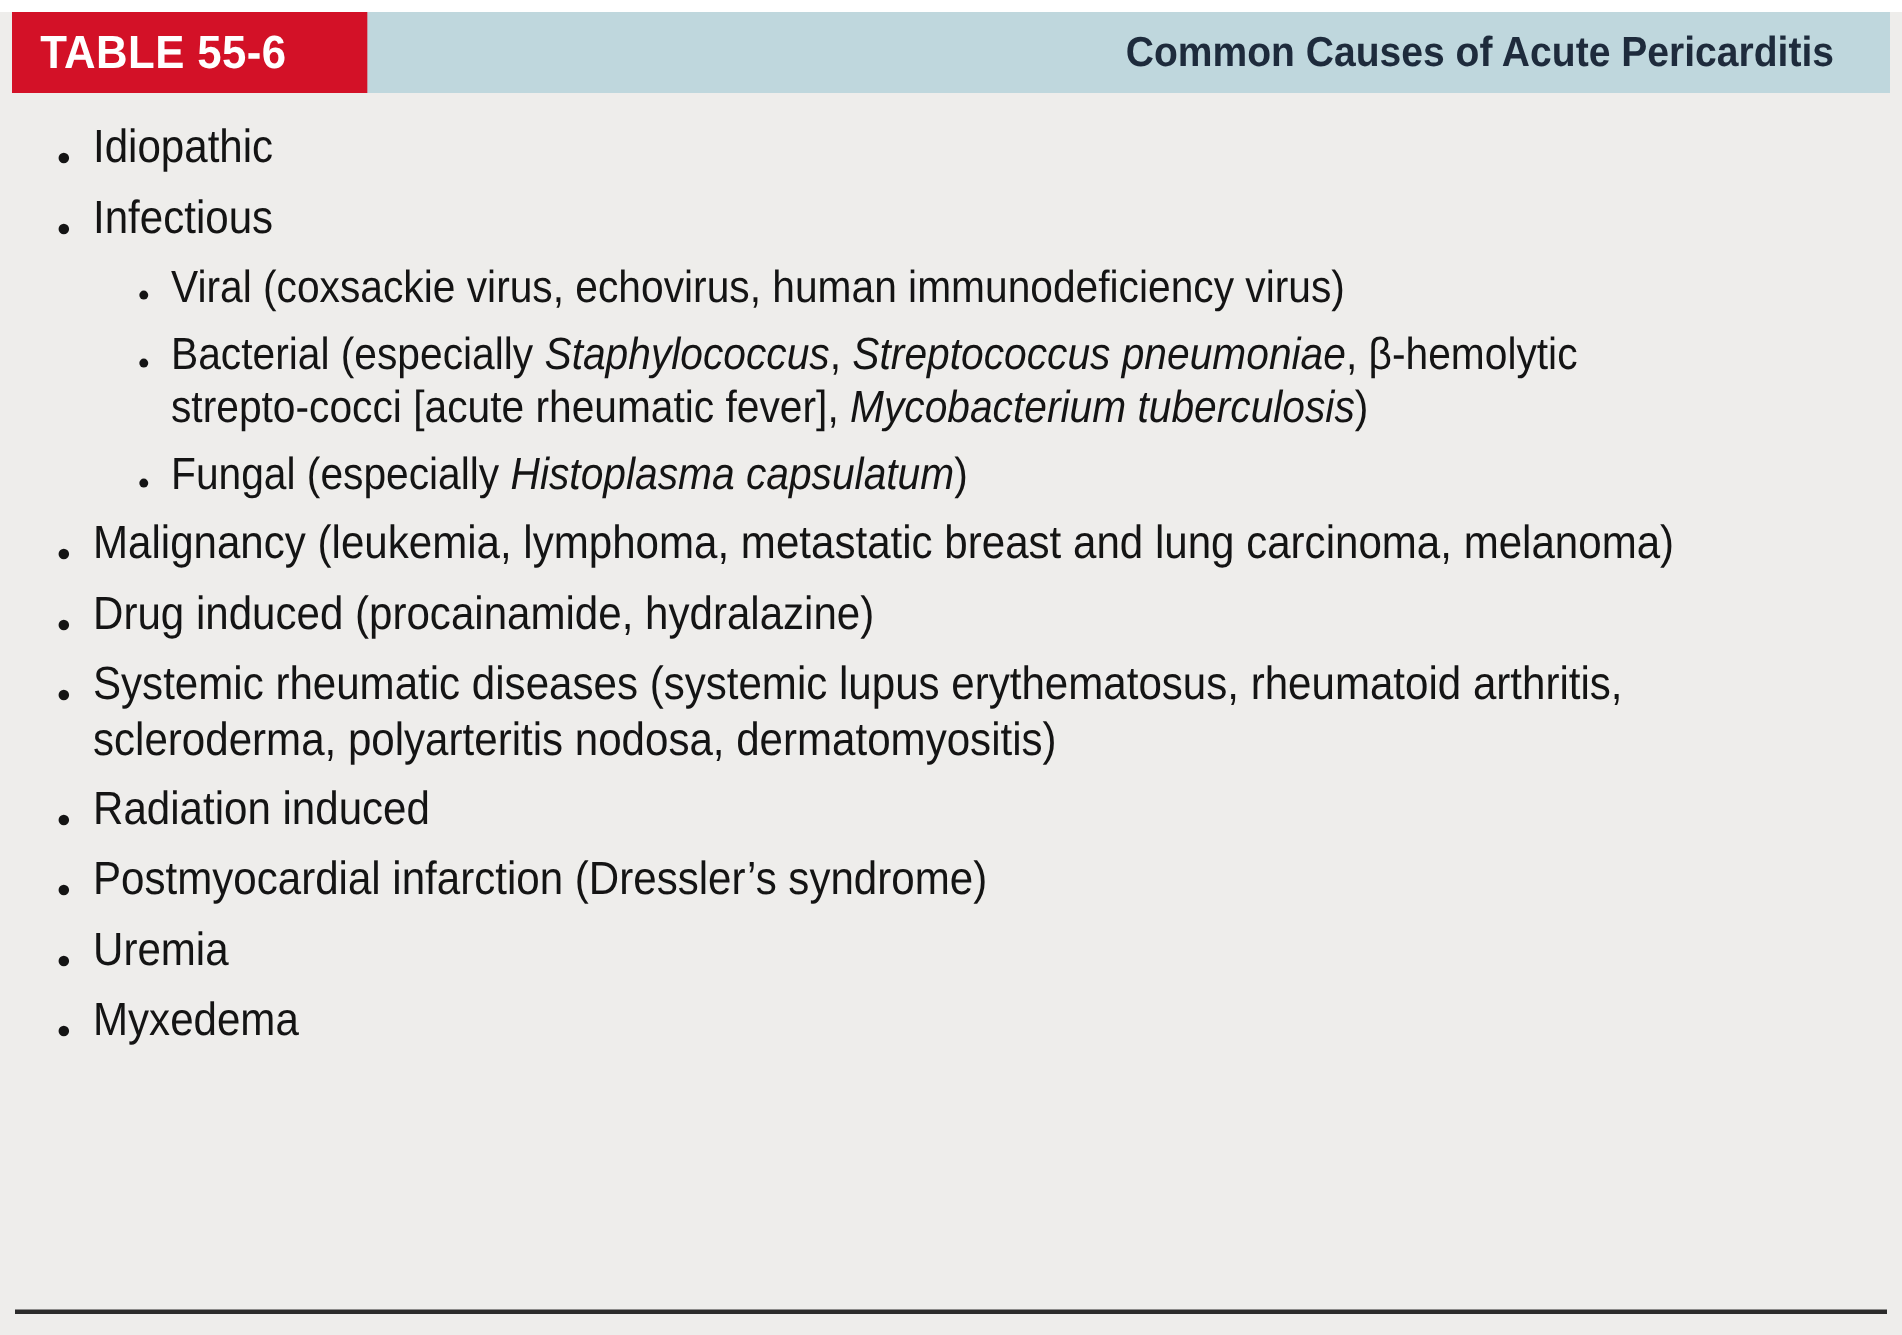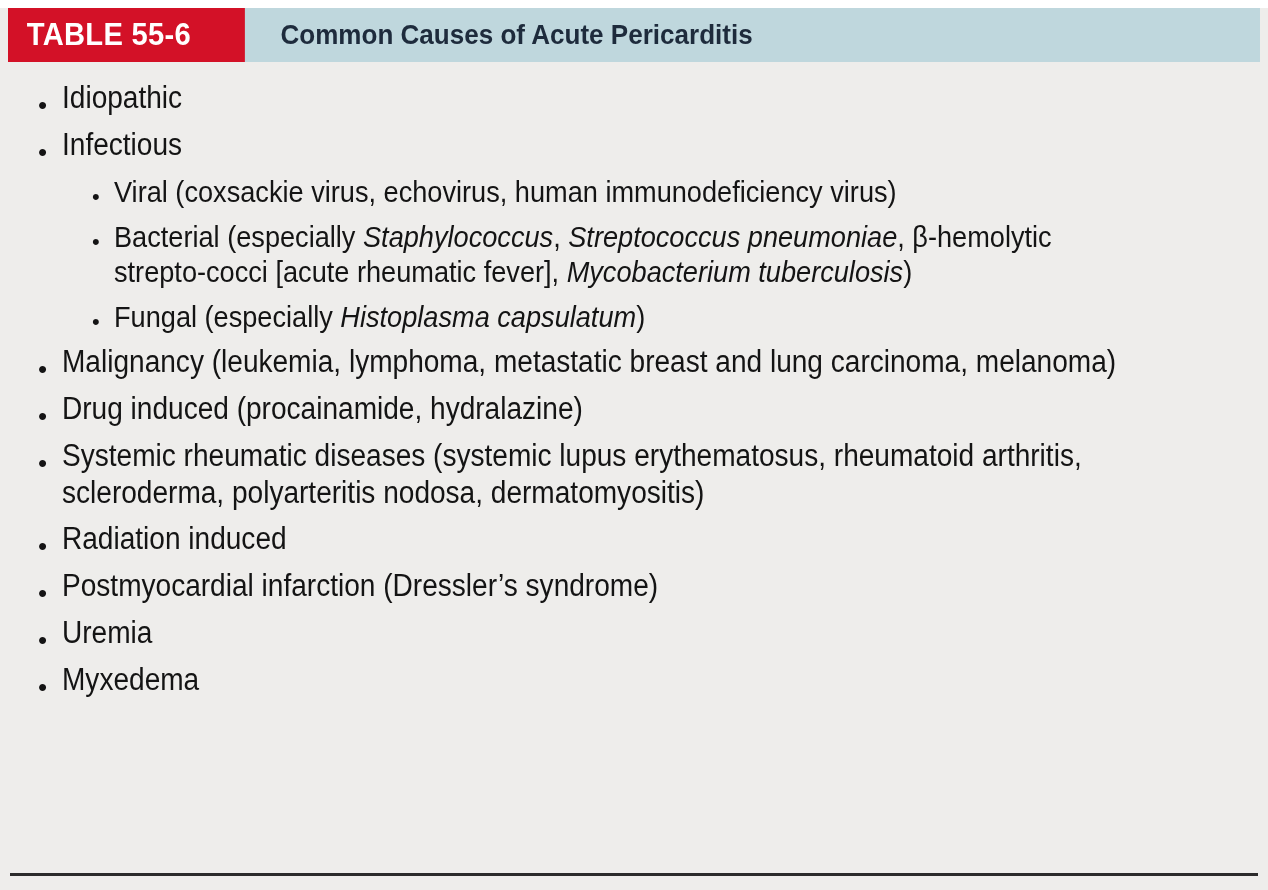--- a/index.html
+++ b/index.html
@@ -22,20 +22,21 @@
     box-sizing: border-box;
   }
 
   
   .table-header {
     position: relative;
     height: 62px;
     margin: 8px 8px 0 8px;
     display: flex;
     align-items: stretch;
+    justify-content: space-between;
   }
   .header-band {
     position: absolute;
     left: 0;
     right: 0;
     top: 0;
     height: 54px;
     background: #bfd7dd;
   }
   .table-badge {

